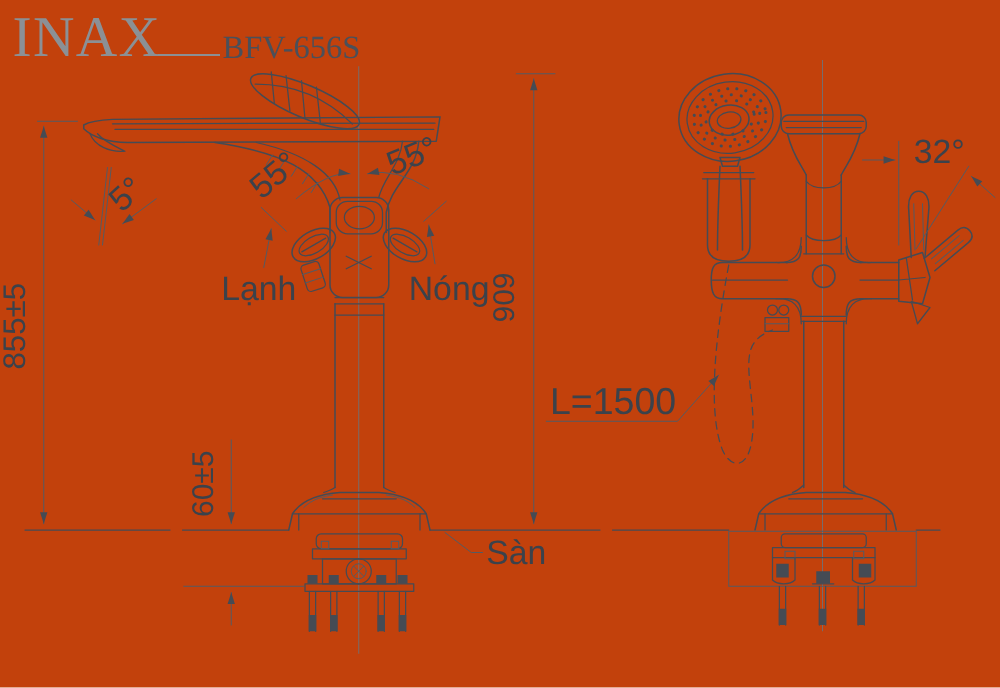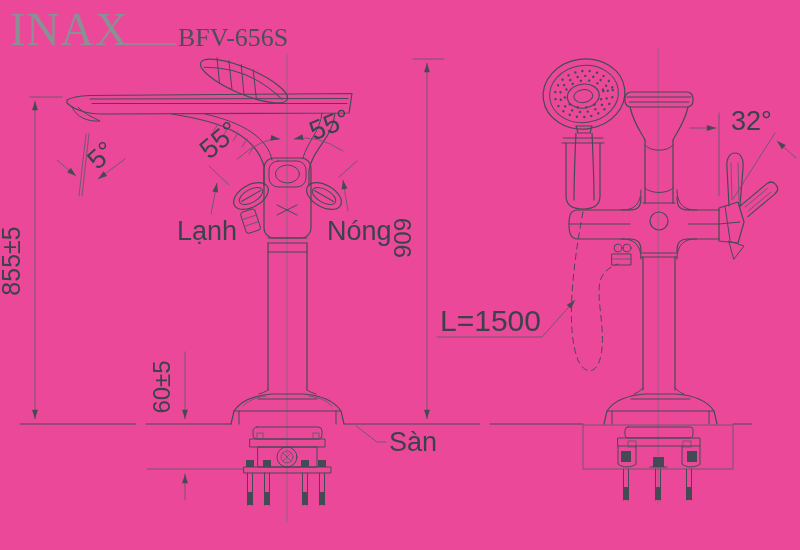--- a/index.html
+++ b/index.html
@@ -1,17 +1,17 @@
 <!DOCTYPE html>
 <html><head>
 <meta charset="utf-8">
 <style>
   html,body{margin:0;padding:0;background:#ffffff;}
   .canvas{
-    position:relative;width:800px;height:550px;background:#ec4899;overflow:hidden;
+    position:relative;width:800px;height:550px;background:#c2410c;overflow:hidden;
     font-family:"Liberation Sans","DejaVu Sans",sans-serif;
   }
   svg{position:absolute;left:0;top:0;}
   svg text{fill:#3b424b;}
   .brand{font-family:"Liberation Serif","DejaVu Serif",serif;font-size:46px;fill:#8b9095;letter-spacing:1px;}
   .model{font-family:"Liberation Serif","DejaVu Serif",serif;font-size:26px;fill:#4a505a;}
   .dim{font-size:24px;}
   .dim-big{font-size:25px;}
   .ang{font-size:27px;}
   .lbl{font-size:27px;}

